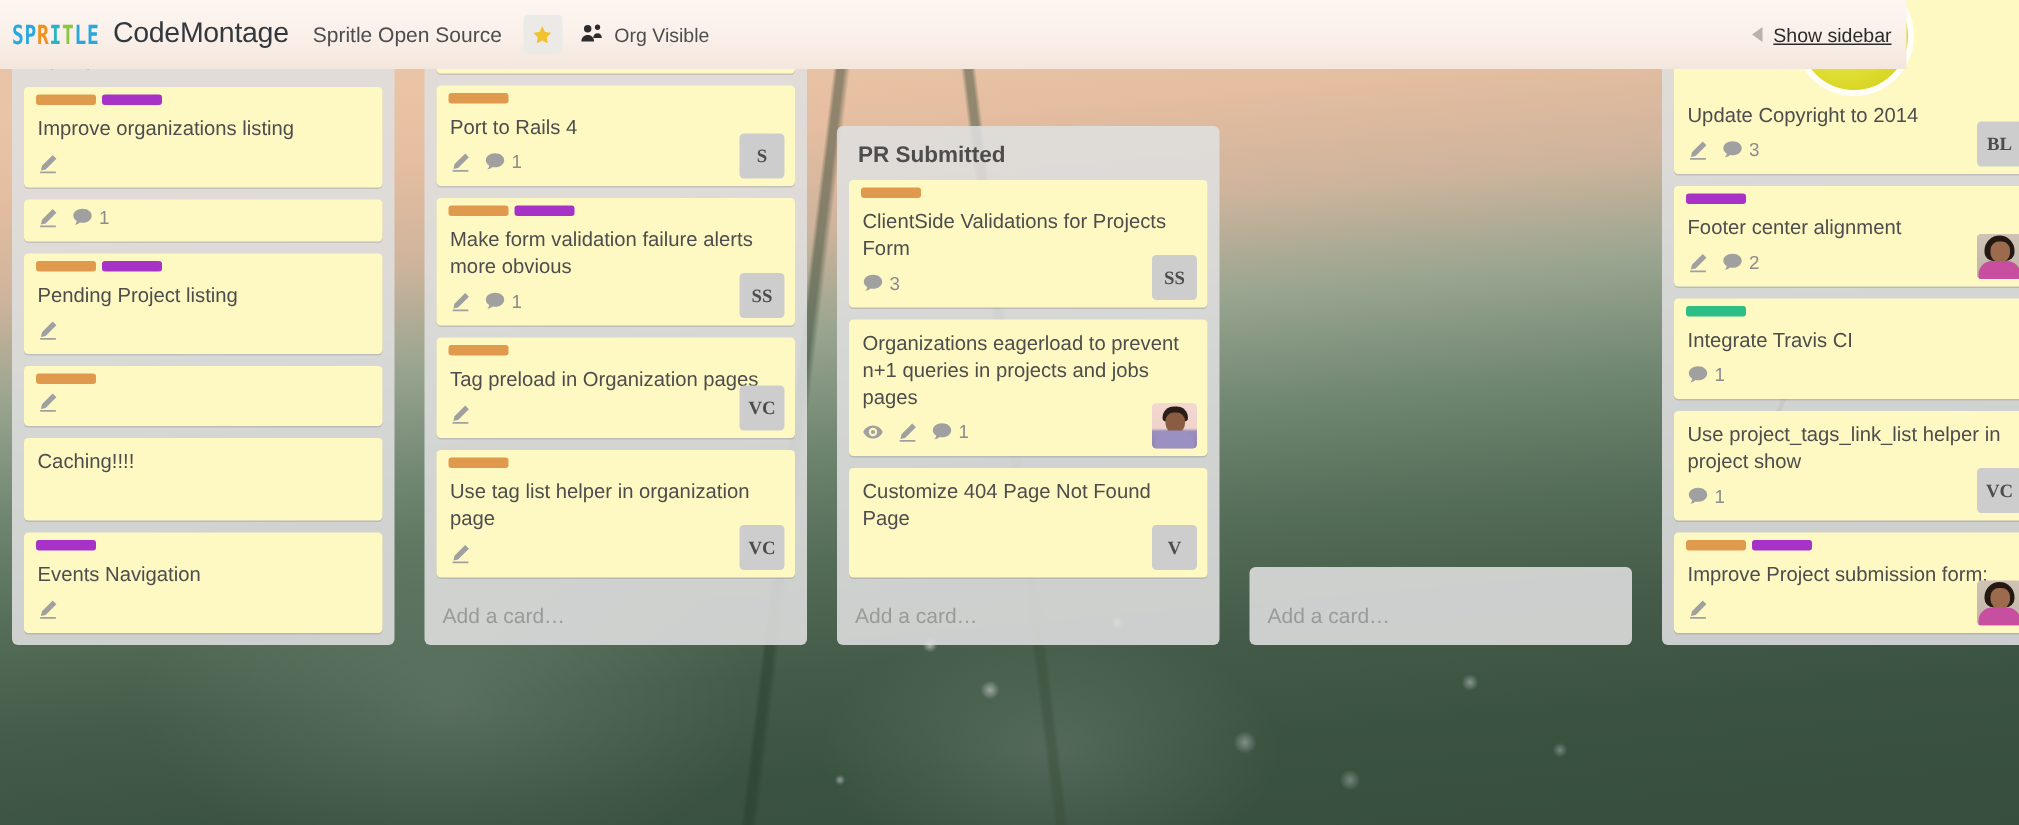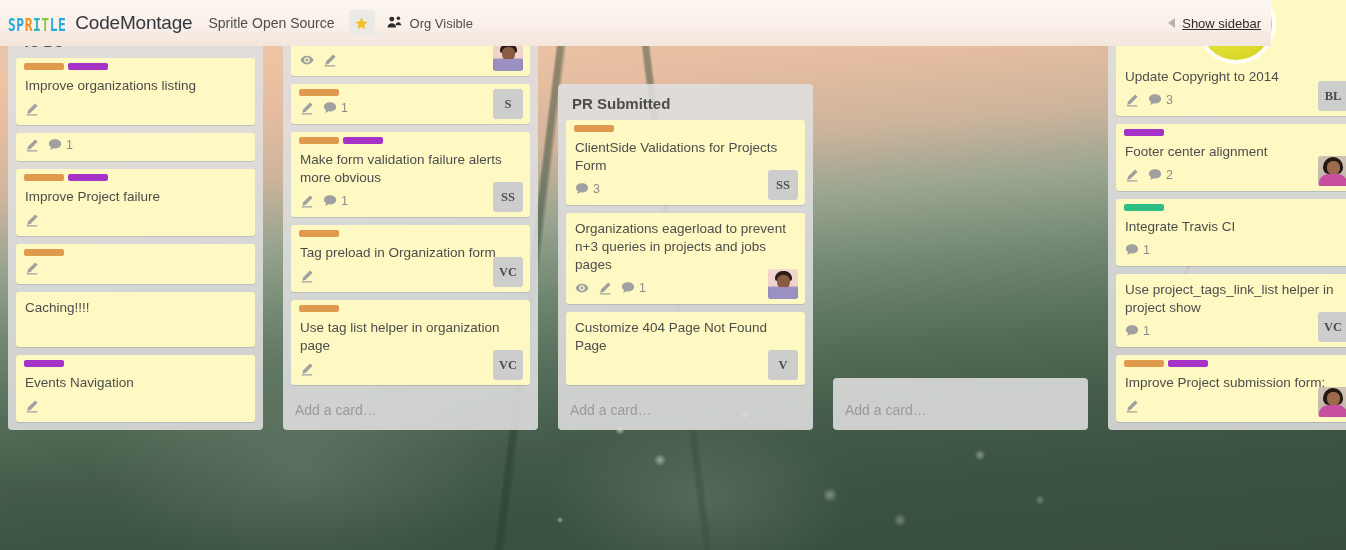--- a/index.html
+++ b/index.html
@@ -269,21 +269,21 @@
               </span>
               <span>1</span>
             </span>
           </div>
         </div>
         <div class="card">
           <div class="labels">
             <span class="label" style="background: rgb(224, 154, 78);"></span>
             <span class="label" style="background: rgb(166, 50, 200);"></span>
           </div>
-          <div class="card-title">Improve Project failure</div>
+          <div class="card-title">Pending Project listing</div>
           <div class="card-badges">
             <span class="badge">
               <span>
                 <svg width="14" height="14" viewBox="0 0 16 16">
                   <path d="M11.6 1.6l2.8 2.8-8.2 8.2-3.6.8.8-3.6zM2 14h12v1.4H2z" fill="#a0a0a0"></path>
                 </svg>
               </span>
             </span>
           </div>
         </div>
@@ -353,20 +353,21 @@
                   <span class="shirt"></span>
                 </span>
               </div>
             </div>
           </div>
         </div>
         <div class="card">
           <div class="labels">
             <span class="label" style="background: rgb(224, 154, 78);"></span>
           </div>
+          <div class="card-title">Port to Rails 4</div>
           <div class="card-badges">
             <span class="badge">
               <span>
                 <svg width="14" height="14" viewBox="0 0 16 16">
                   <path d="M11.6 1.6l2.8 2.8-8.2 8.2-3.6.8.8-3.6zM2 14h12v1.4H2z" fill="#a0a0a0"></path>
                 </svg>
               </span>
             </span>
             <span class="badge">
               <span>
@@ -405,21 +406,21 @@
             </span>
             <div class="members">
               <div class="avatar">SS</div>
             </div>
           </div>
         </div>
         <div class="card">
           <div class="labels">
             <span class="label" style="background: rgb(224, 154, 78);"></span>
           </div>
-          <div class="card-title">Tag preload in Organization form</div>
+          <div class="card-title">Tag preload in Organization pages</div>
           <div class="card-badges">
             <span class="badge">
               <span>
                 <svg width="14" height="14" viewBox="0 0 16 16">
                   <path d="M11.6 1.6l2.8 2.8-8.2 8.2-3.6.8.8-3.6zM2 14h12v1.4H2z" fill="#a0a0a0"></path>
                 </svg>
               </span>
             </span>
             <div class="members">
               <div class="avatar">VC</div>
@@ -463,21 +464,21 @@
                 </svg>
               </span>
               <span>3</span>
             </span>
             <div class="members">
               <div class="avatar">SS</div>
             </div>
           </div>
         </div>
         <div class="card">
-          <div class="card-title">Organizations eagerload to prevent n+3 queries in projects and jobs pages</div>
+          <div class="card-title">Organizations eagerload to prevent n+1 queries in projects and jobs pages</div>
           <div class="card-badges">
             <span class="badge">
               <span>
                 <svg width="14" height="14" viewBox="0 0 16 16">
                   <path d="M8 3C4.4 3 1.6 5.4.6 8c1 2.6 3.8 5 7.4 5s6.4-2.4 7.4-5C14.4 5.4 11.6 3 8 3zm0 8.2A3.2 3.2 0 1 1 8 4.8a3.2 3.2 0 0 1 0 6.4zm0-1.6a1.6 1.6 0 1 0 0-3.2 1.6 1.6 0 0 0 0 3.2z" fill="#a0a0a0"></path>
                 </svg>
               </span>
             </span>
             <span class="badge">
               <span>

